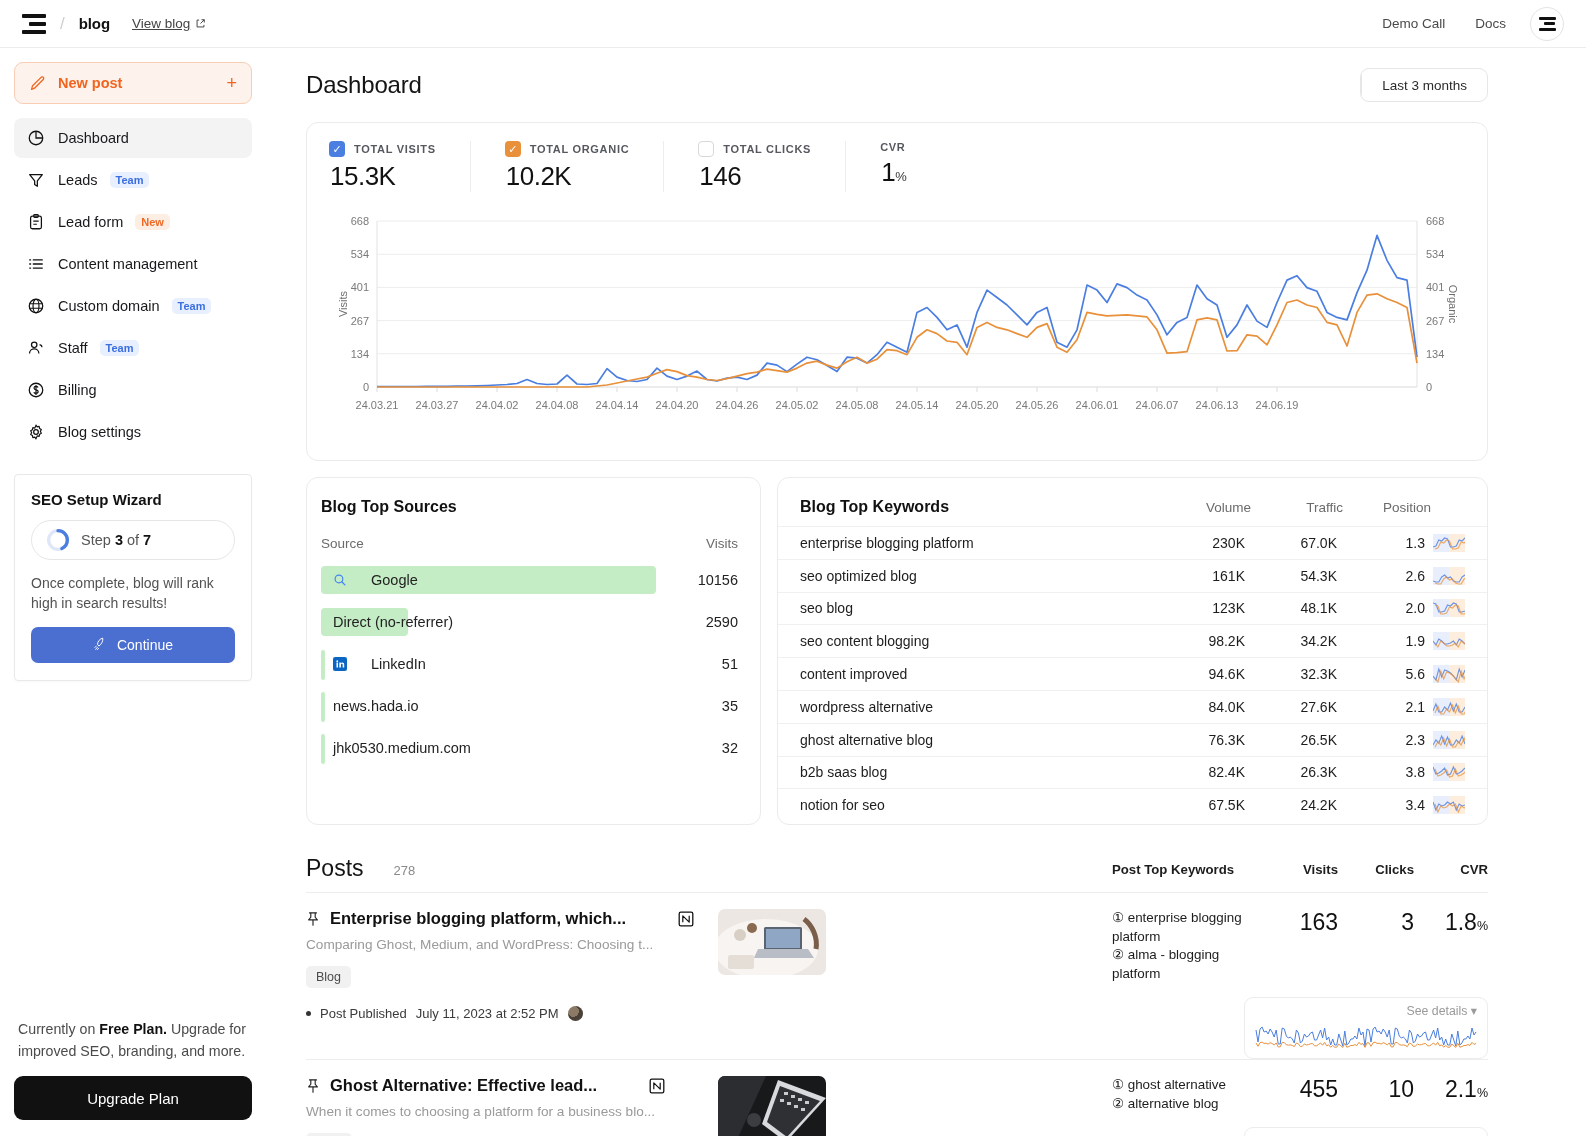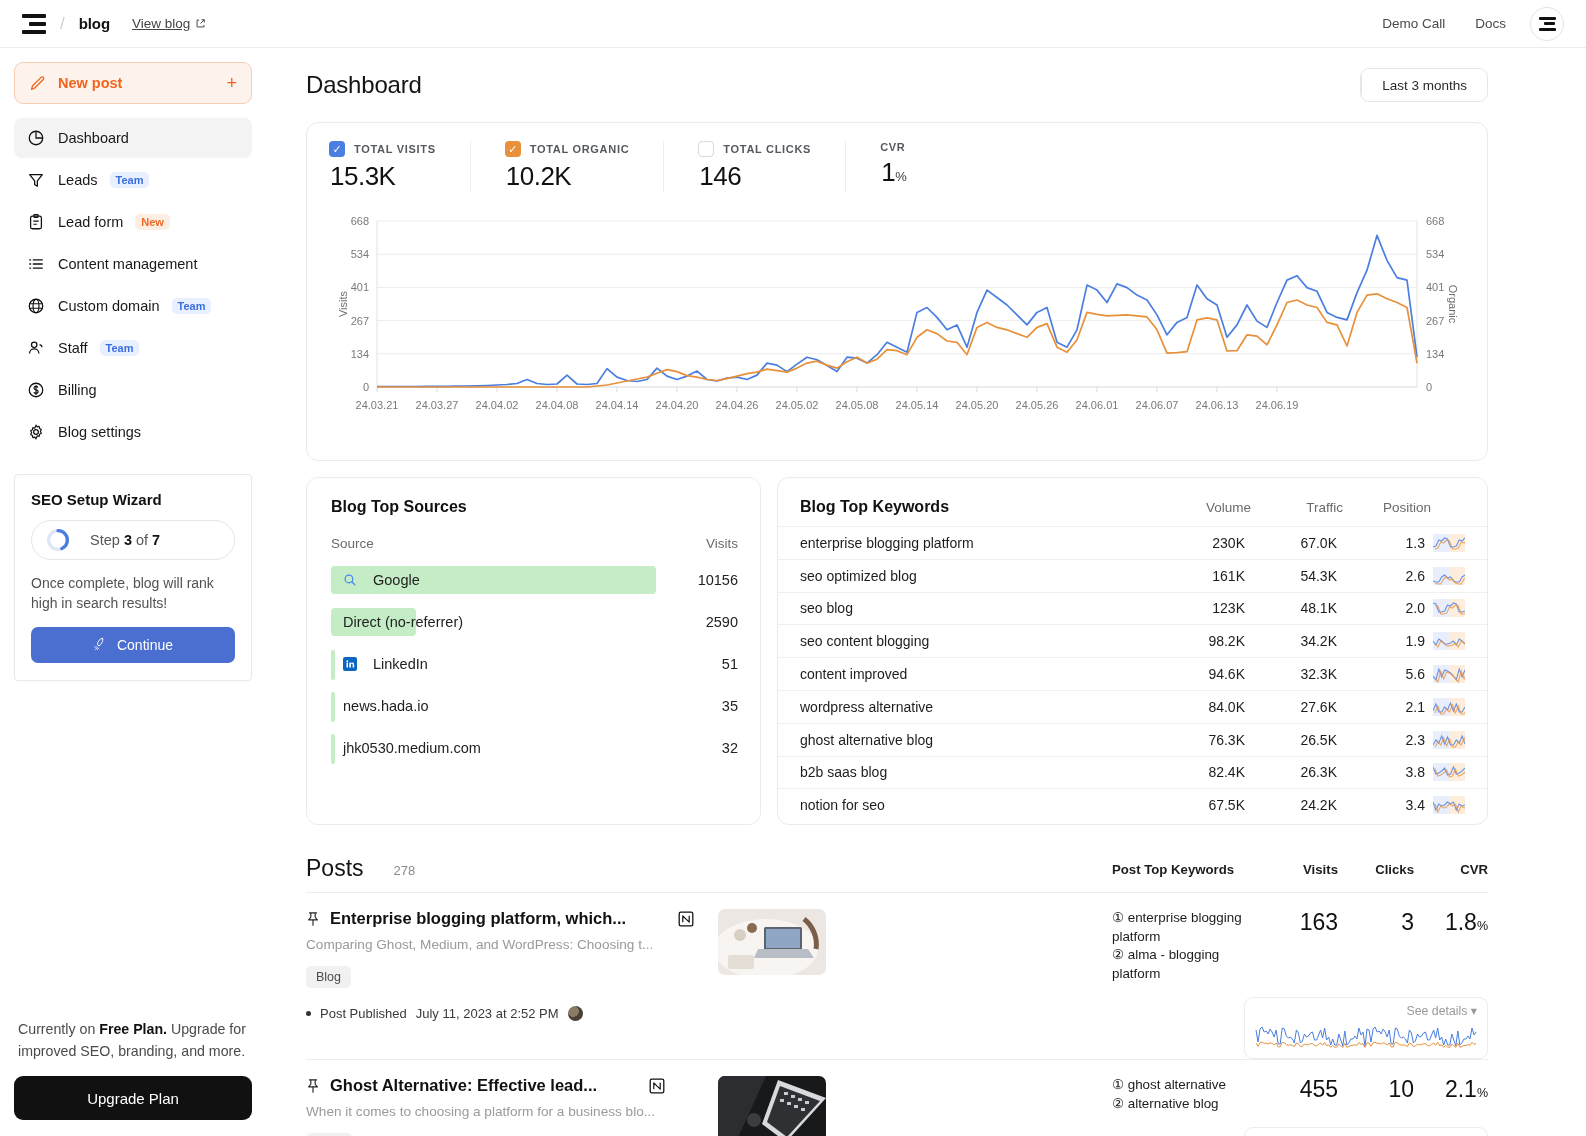--- a/index.html
+++ b/index.html
@@ -65,21 +65,21 @@
   .badge.new  { background:#fdeee4; color:#ef6a26; }
 
   
   .seo-card {
     margin-top:20px; border:1px solid #e9e9e9; border-radius:4px;
     padding:16px 16px 17px 16px; box-shadow:0 1px 2px rgba(0,0,0,.03);
   }
   .seo-title { font-size:15px; font-weight:700; color:#111; margin-bottom:12px; }
   .seo-step {
     height:40px; border:1px solid #e6e6e6; border-radius:20px;
-    display:flex; align-items:center; padding:0 14px; gap:20px; margin-bottom:13px;
+    display:flex; align-items:center; padding:0 14px; gap:11px; margin-bottom:13px;
   }
   .ring { width:24px;height:24px; }
   .seo-step-txt { font-size:14.5px; color:#555; }
   .seo-step-txt b { color:#111; }
   .seo-desc { font-size:14px; line-height:1.45; color:#525252; margin-bottom:13px; }
   .seo-btn {
     height:36px; background:#4a6fd1; border-radius:7px; color:#fff;
     font-size:14px; display:flex; align-items:center; justify-content:center; gap:9px;
     cursor:pointer; font-weight:500;
   }
@@ -120,33 +120,33 @@
           font-size:11px; color:#fff; cursor:pointer; }
   .cbox.off { border:1.5px solid #d8d8d8; background:#fff; }
   .m-label { font-size:11px; font-weight:700; letter-spacing:.7px; color:#55585e; }
   .m-val { font-size:26px; font-weight:400; color:#111; margin-top:4px; margin-left:1px; letter-spacing:-0.5px;}
   .m-val .pct { font-size:13px; color:#3a3a3a; }
 
   .chart-wrap { position:relative; height:235px; margin-top:4px; }
 
   
   .row2 { display:flex; gap:16px; margin-top:16px; }
-  .sources-card { width:455px; flex:0 0 455px; height:348px; padding:20px 22px 0 24px; overflow:hidden;}
+  .sources-card { width:455px; flex:0 0 455px; height:348px; padding:20px 22px 0 14px; overflow:hidden;}
   .keywords-card { flex:1; height:348px; padding:20px 0 0 0; overflow:hidden; }
 
   .card-title { font-size:16px; font-weight:700; color:#111; }
   .src-head { display:flex; font-size:13.5px; color:#6b6b6b; margin-top:20px; margin-bottom:8px; }
   .src-head .s-name { flex:1; }
   .src-row { display:flex; align-items:center; height:42px; font-size:14.5px; color:#222; }
   .src-bar-wrap { flex:1; position:relative; height:28px; display:flex; align-items:center; }
   .src-bar {
     position:absolute; left:0; top:0; height:28px; background:#c4ecc5; border-radius:4px;
   }
   .src-bar.thin { width:4px !important; border-radius:3px; background:#c4ecc5; height:30px; }
-  .src-label { position:relative; display:flex; align-items:center; gap:16px; padding-left:12px; white-space:nowrap; }
+  .src-label { position:relative; display:flex; align-items:center; gap:24px; padding-left:12px; white-space:nowrap; }
   .src-visits { width:82px; text-align:right; font-size:14.5px; color:#222; }
 
   
   .kw-header { display:flex; align-items:center; padding:0 22px 0 22px; }
   .kw-header .kt { flex:1; }
   .kw-col { font-size:13.5px; color:#6b6b6b; text-align:right; }
   .kw-vol { width:104px; } .kw-tra { width:92px; } .kw-pos { width:88px; }
   .kw-row {
     display:flex; align-items:center; height:32.8px; font-size:14px; color:#1d1d1d;
     border-top:1px solid #f0f0f0; padding:0 22px 0 22px;

